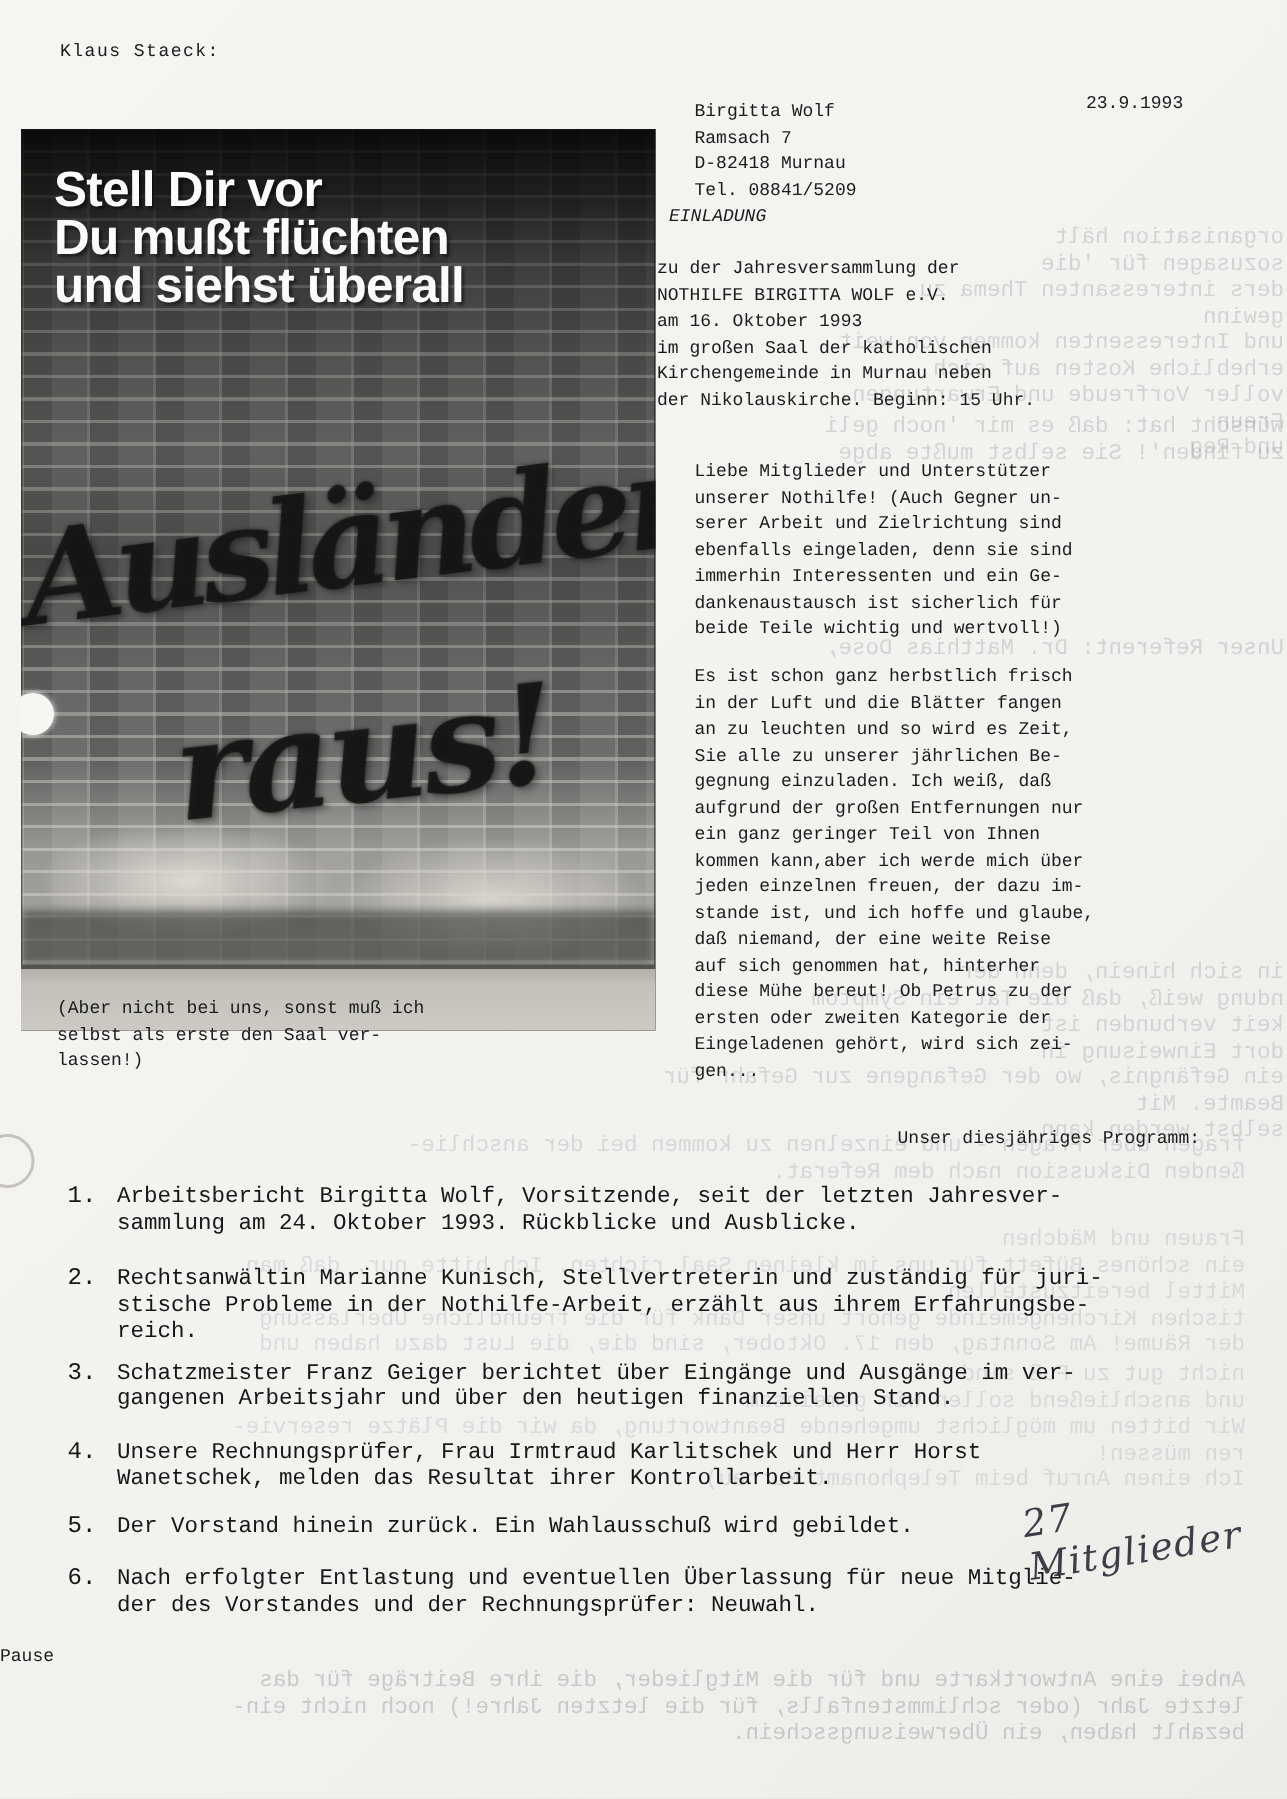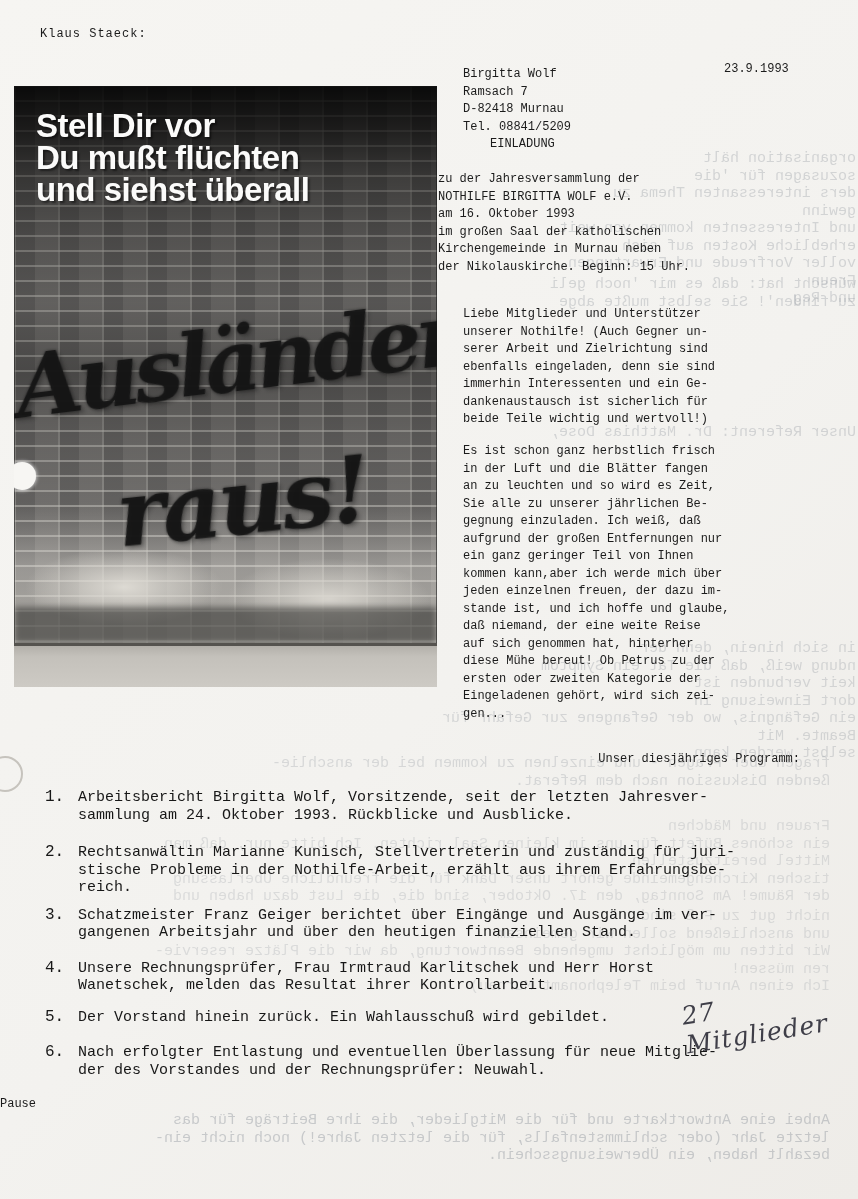--- a/index.html
+++ b/index.html
@@ -76,21 +76,21 @@
     background:#f7f6f3;box-shadow:0 0 4px rgba(255,255,255,0.95);
   }
   .punch-ring{
     position:absolute;left:-13px;top:756px;width:32px;height:32px;border-radius:50%;
     border:2px solid #c6c3bd;background:transparent;
   }
 
   
   .sender{left:463px;top:26px;margin-top:40px;}
   .letter-date{left:724px;top:61px;}
-  .letter-heading{left:490px;top:136px;}
+  .letter-heading{left:446px;top:136px;font-style:italic;}
   .invitation{left:438px;top:171px;}
   .greeting{left:463px;top:306px;}
   .body-par{left:463px;top:443px;}
   .photo-caption{left:38px;top:664px;}
 
   
   .program-title{left:0;top:751px;width:800px;text-align:right;}
   .program-list{position:absolute;left:45px;top:789px;width:795px;}
   .program-item{display:flex;align-items:flex-start;}
   .program-item .num{width:33px;flex:0 0 33px;font-size:16px;line-height:17.5px;}
@@ -169,20 +169,23 @@
 und siehst überall</div>
     <div class="graffiti graffiti-1">Ausländer</div>
     <div class="graffiti graffiti-2">raus!</div>
     <div class="patch patch-1"></div>
     <div class="patch patch-2"></div>
     <div class="rubble-strip"></div>
     <div class="sidewalk-strip"></div>
     <div class="hole-punch"></div>
   </div>
 
+  <div class="typed photo-caption">(Aber nicht bei uns, sonst muß ich
+selbst als erste den Saal ver-
+lassen!)</div>
 
   <div class="typed sender">Birgitta Wolf
 Ramsach 7
 D-82418 Murnau
 Tel. 08841/5209</div>
   <div class="typed letter-date">23.9.1993</div>
   <div class="typed letter-heading">EINLADUNG</div>
   <div class="typed invitation">zu der Jahresversammlung der
 NOTHILFE BIRGITTA WOLF e.V.
 am 16. Oktober 1993

